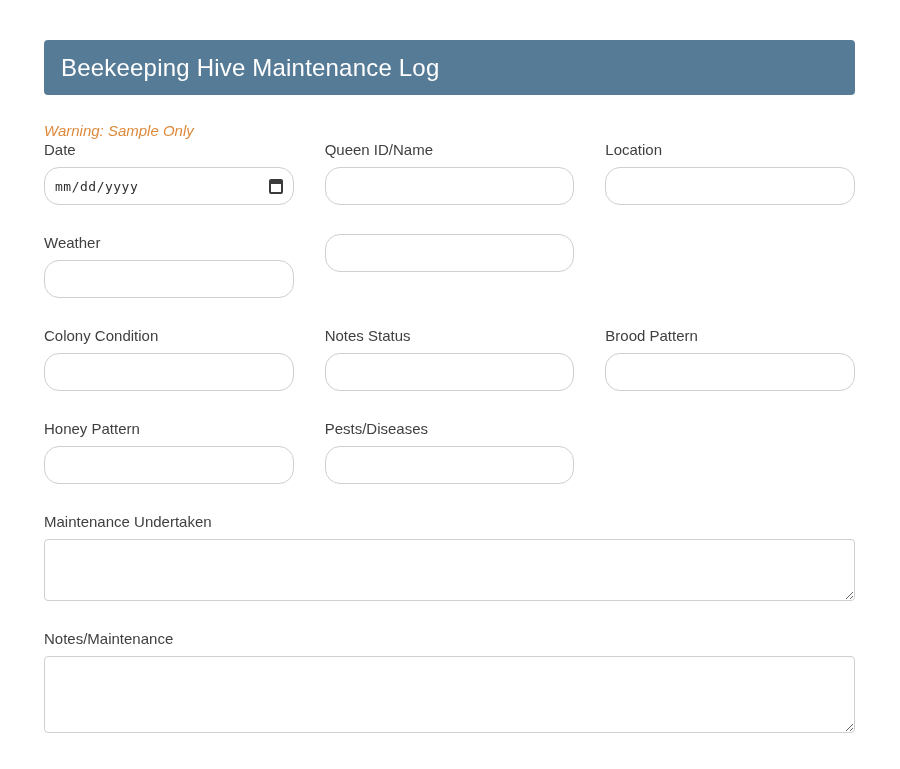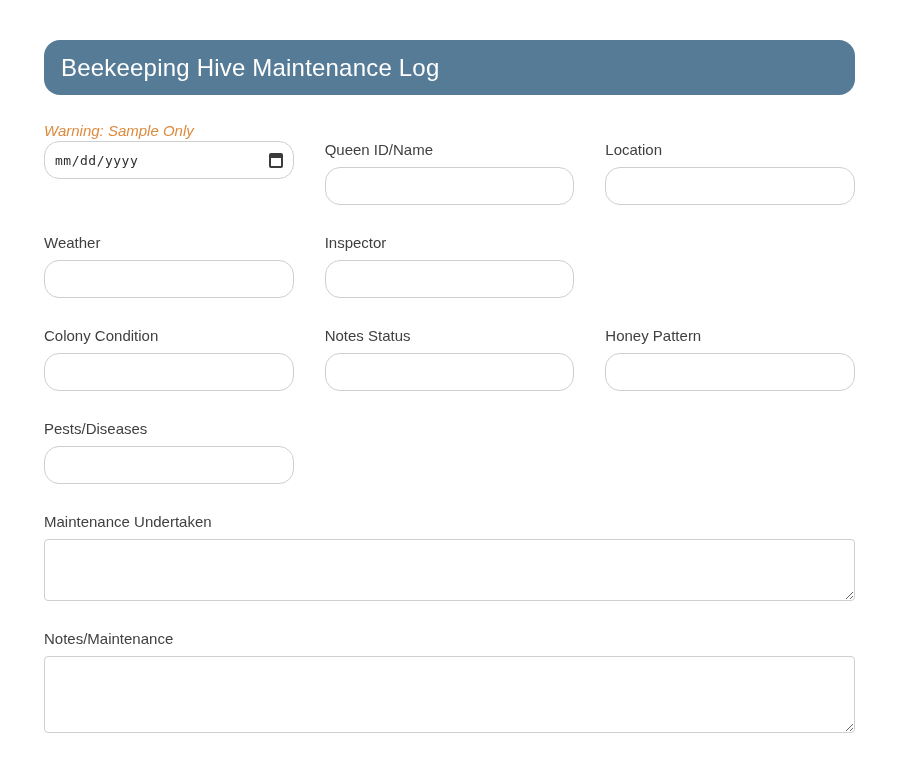--- a/index.html
+++ b/index.html
@@ -8,21 +8,21 @@
     background: #ffffff;
     font-family: "Liberation Sans", sans-serif;
   }
   .page {
     width: 900px; height: 769px;
     padding: 40px 45px 0 44px;
   }
   .header-bar {
     width: 811px; height: 55px;
     background: #567b96;
-    border-radius: 16px;
+    border-radius: 4px;
     display: flex; align-items: center;
     padding-left: 17px;
   }
   .header-bar h1 {
     color: #ffffff;
     font-size: 24px;
     font-weight: 400;
     letter-spacing: 0.2px;
   }
   .warning {
@@ -110,20 +110,21 @@
     <h1>Beekeeping Hive Maintenance Log</h1>
   </div>
 
   <div class="warning">
     <span>Warning: Sample Only</span>
   </div>
 
   <div class="form-grid">
 
     <div class="field">
+      <label>Date</label>
       <div class="date-box">
         <span class="date-text">mm/dd/yyyy</span>
         <span class="cal-icon"></span>
       </div>
     </div>
 
     <div class="field">
       <label>Queen ID/Name</label>
       <input type="text" value="" style="">
     </div>
@@ -132,36 +133,39 @@
       <label>Location</label>
       <input type="text" value="" style="">
     </div>
 
     <div class="field">
       <label>Weather</label>
       <input type="text" value="" style="">
     </div>
 
     <div class="field">
-      <label>Inspector</label>
       <input type="text" value="" style="">
     </div>
 
     <div></div>
 
     <div class="field">
       <label>Colony Condition</label>
       <input type="text" value="" style="">
     </div>
 
     <div class="field">
       <label>Notes Status</label>
       <input type="text" value="" style="">
     </div>
 
+    <div class="field">
+      <label>Brood Pattern</label>
+      <input type="text" value="" style="">
+    </div>
 
     <div class="field">
       <label>Honey Pattern</label>
       <input type="text" value="" style="">
     </div>
 
     <div class="field">
       <label>Pests/Diseases</label>
       <input type="text" value="" style="">
     </div>

